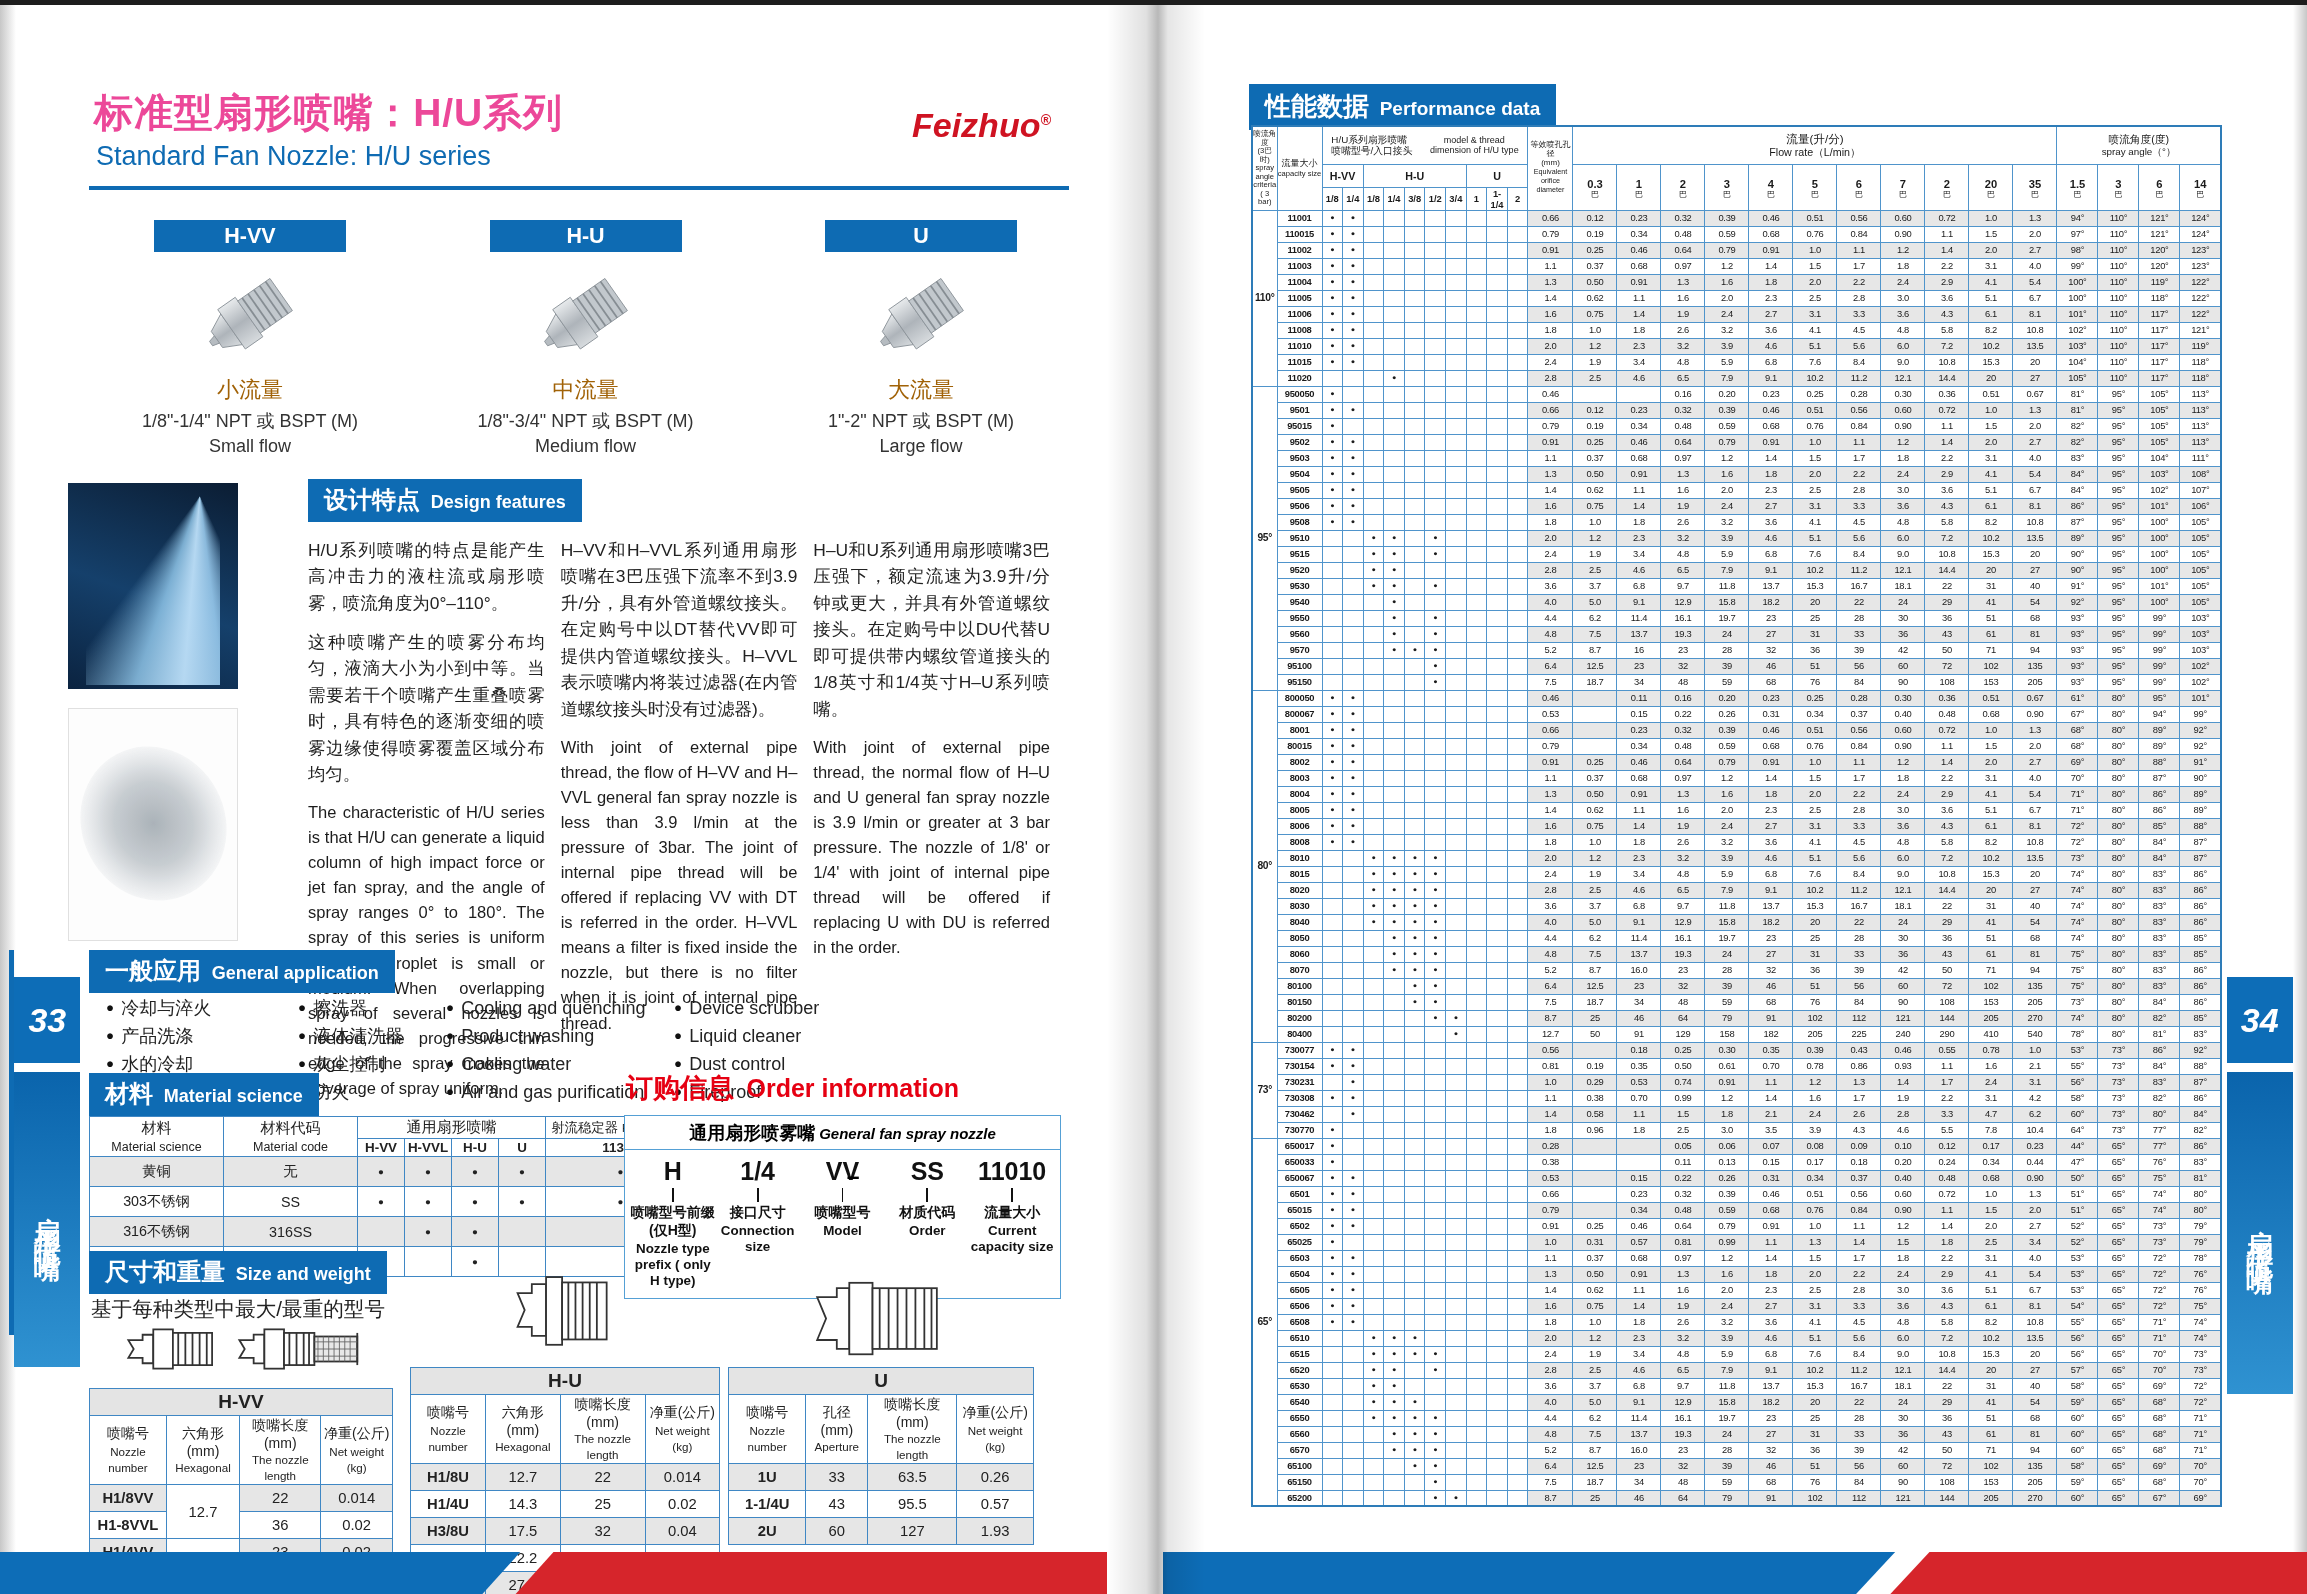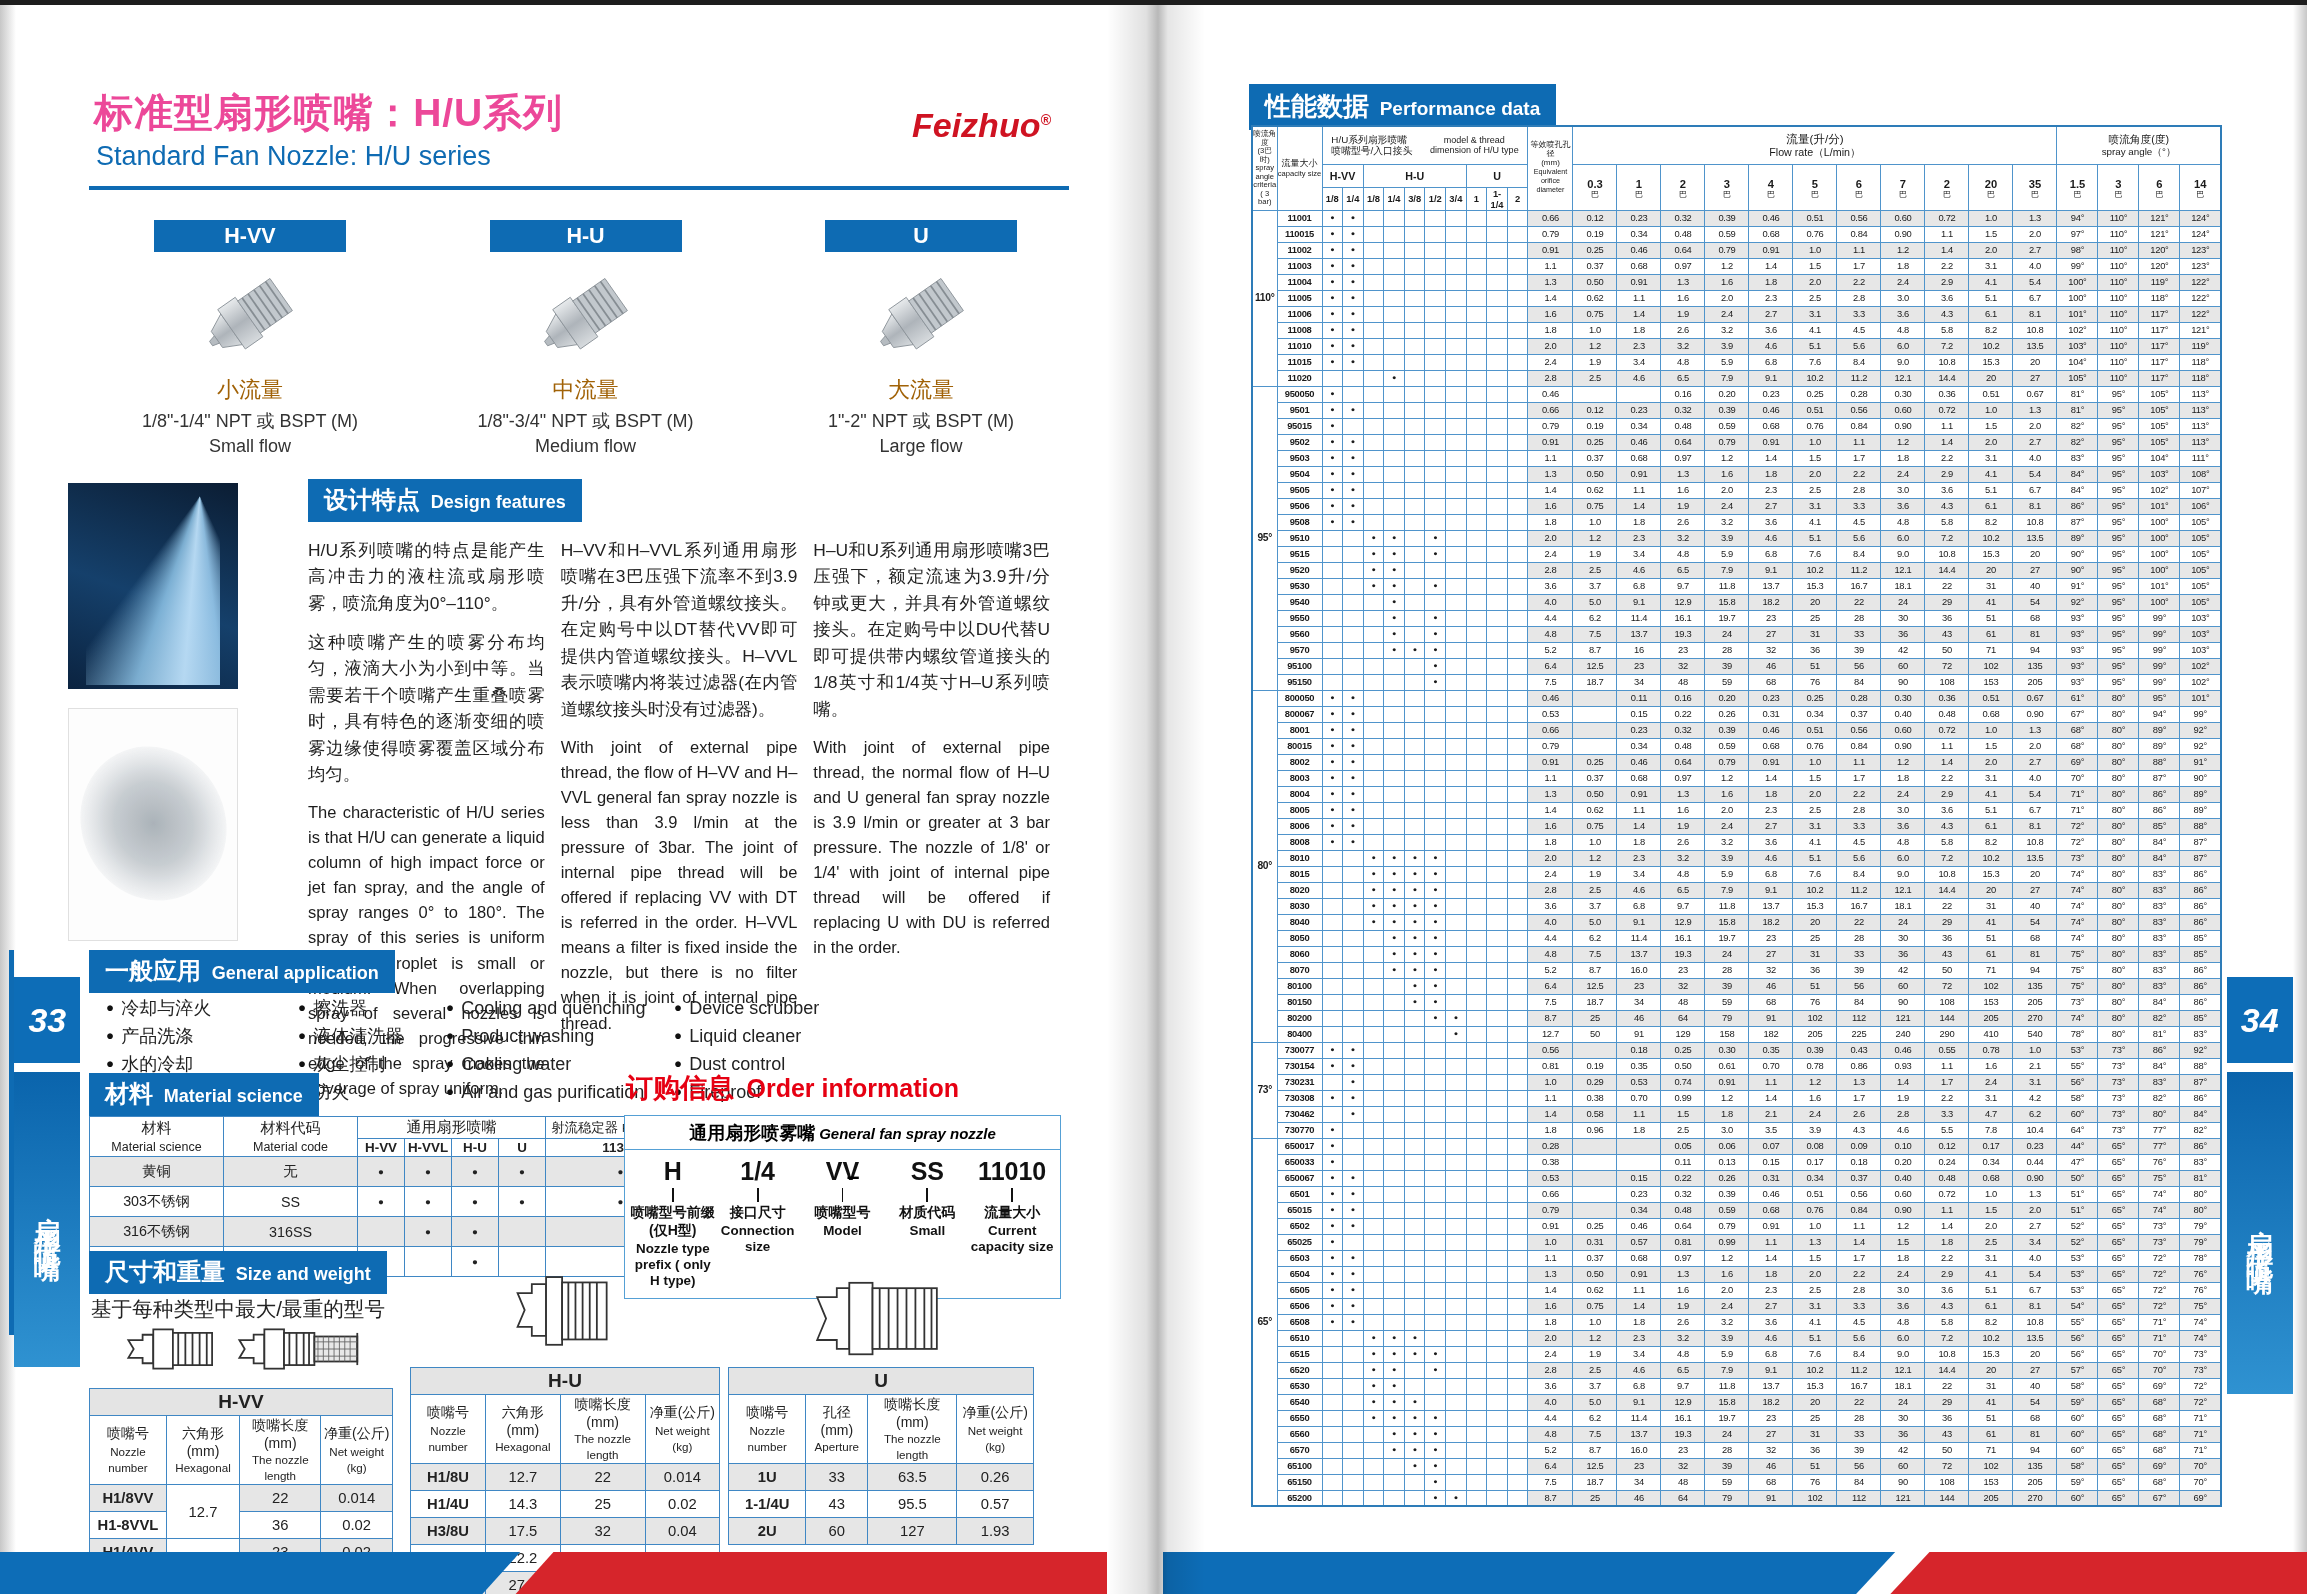--- a/index.html
+++ b/index.html
@@ -372,21 +372,21 @@
     <div class="order-part">
       <div class="order-code">VV</div>
       <div class="order-tick"></div>
       <div class="order-lab-zh">喷嘴型号</div>
       <div class="order-lab-en">Model</div>
     </div>
     <div class="order-part">
       <div class="order-code">SS</div>
       <div class="order-tick"></div>
       <div class="order-lab-zh">材质代码</div>
-      <div class="order-lab-en">Small</div>
+      <div class="order-lab-en">Order</div>
     </div>
     <div class="order-part">
       <div class="order-code">11010</div>
       <div class="order-tick"></div>
       <div class="order-lab-zh">流量大小</div>
       <div class="order-lab-en">Current capacity size</div>
     </div>
           <div id="order-dash">–</div>
         </div>
     </div>

